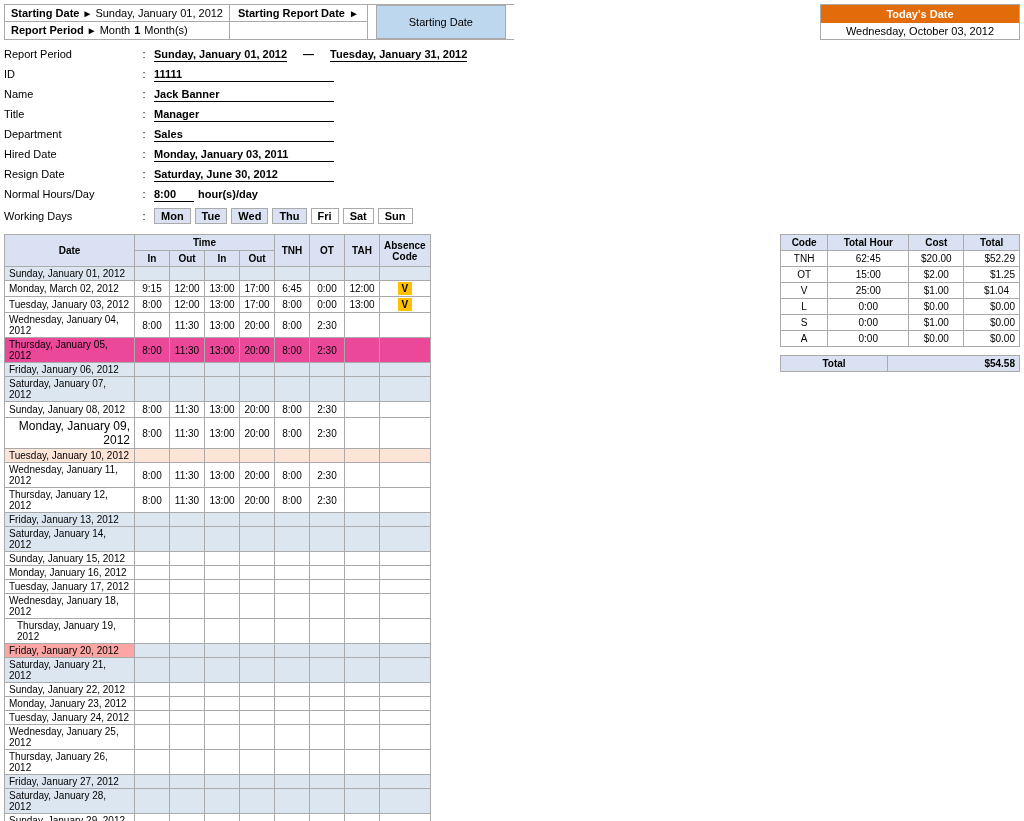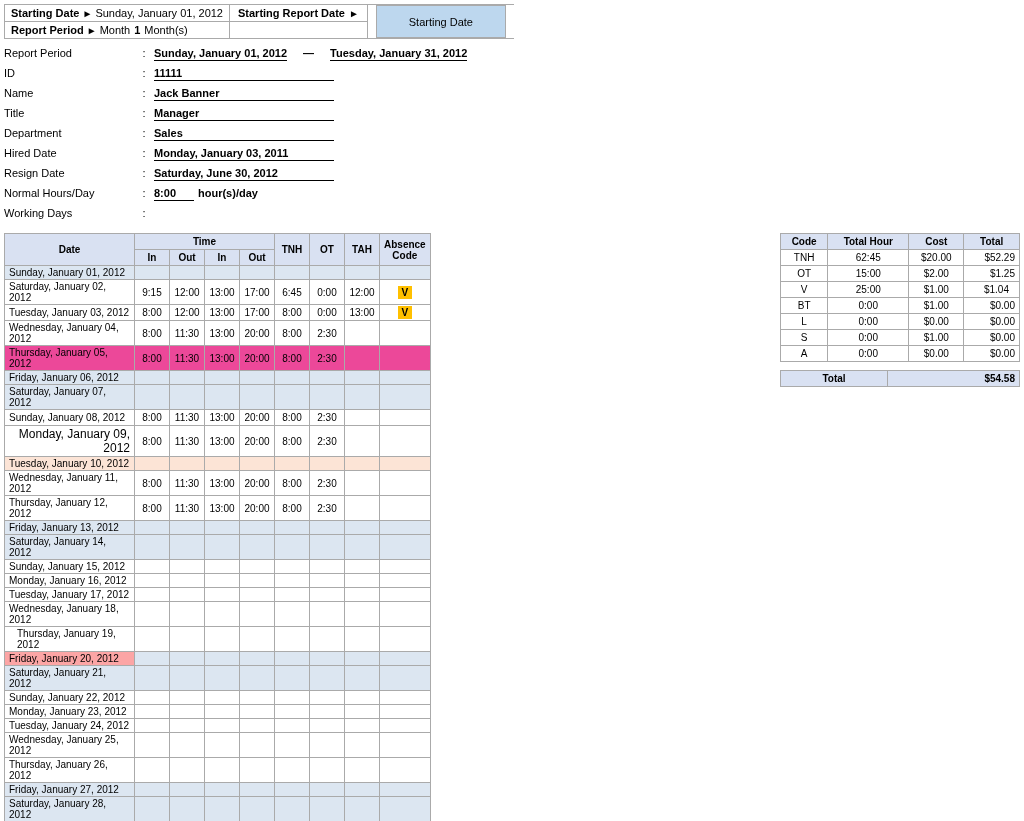--- a/index.html
+++ b/index.html
@@ -124,20 +124,24 @@
     </div>
     <div style="padding: 2px 8px; display:flex; align-items:center;">
       &nbsp;
     </div>
   </div>
 
   <div style="border: 1px solid #aaa; border-right: none; display:flex; align-items:center; justify-content:center; padding: 0 8px;">
     <div style="background: #bdd7ee; border: 1px solid #aaa; padding: 2px 12px; font-size:11px; min-width: 130px; text-align:center; display:flex; align-items:center; justify-content:center; height: 100%;">Starting Date</div>
   </div>
 
+  <div style="border: 1px solid #aaa; display:flex; flex-direction:column; min-width:200px; margin-left:auto;">
+    <div style="background: #e26b0a; color:white; font-weight:bold; text-align:center; padding: 3px 8px; font-size:11px;">Today's Date</div>
+    <div style="text-align:center; font-size:11px; padding: 2px 8px;">Wednesday, October 03, 2012</div>
+  </div>
 </div>
 
 <div class="info-section">
   <div class="info-row">
     <span class="info-label">Report Period</span>
     <span class="info-colon">:</span>
     <div class="report-period-value">
       <span style="font-weight:bold; font-size:11px; border-bottom:1px solid #000; padding-bottom:1px;">Sunday, January 01, 2012</span>
       <span style="font-size:11px; font-weight:bold; margin: 0 8px;">—</span>
       <span style="font-weight:bold; font-size:11px; border-bottom:1px solid #000; padding-bottom:1px;">Tuesday, January 31, 2012</span>
@@ -175,20 +179,29 @@
   </div>
   <div class="info-row">
     <span class="info-label">Normal Hours/Day</span>
     <span class="info-colon">:</span>
     <span class="info-value" style="border-bottom:1px solid #000; min-width:40px; padding-bottom:1px; margin-right:4px;">8:00</span>
     <span class="info-value">hour(s)/day</span>
   </div>
   <div class="info-row">
     <span class="info-label">Working Days</span>
     <span class="info-colon">:</span>
+    <div style="display:flex; gap:2px;">
+      <span class="day-box">Mon</span>
+      <span class="day-box">Tue</span>
+      <span class="day-box">Wed</span>
+      <span class="day-box">Thu</span>
+      <span style="border: 1px solid #aaa; padding:1px 6px; margin-right:2px; font-size:11px; font-weight:bold;">Fri</span>
+      <span style="border: 1px solid #aaa; padding:1px 6px; margin-right:2px; font-size:11px; font-weight:bold;">Sat</span>
+      <span style="border: 1px solid #aaa; padding:1px 6px; margin-right:2px; font-size:11px; font-weight:bold;">Sun</span>
+    </div>
   </div>
 </div>
 
 <div class="main-content">
 
   <div style="flex:1;">
     <table class="time-table">
       <thead>
         <tr>
           <th rowspan="2" class="col-date th-date">Date</th>
@@ -211,21 +224,21 @@
     <td style="font-size:10px;"></td>
     <td style="font-size:10px;"></td>
     <td style="font-size:10px;"></td>
     <td style="font-size:10px;"></td>
     <td style="font-size:10px;"></td>
     <td style="font-size:10px;"></td>
     <td style="font-size:10px;"></td>
     <td style="font-size:10px; text-align:center;"></td>
   </tr>
           <tr style="background-color: rgb(255, 255, 255);">
-    <td style="text-align:left; padding:1px 4px; font-size:10px; ">Saturday, January 02, 2012</td>
+    <td style="text-align:left; padding:1px 4px; font-size:10px; ">Monday, March 02, 2012</td>
     <td style="font-size:10px;">9:15</td>
     <td style="font-size:10px;">12:00</td>
     <td style="font-size:10px;">13:00</td>
     <td style="font-size:10px;">17:00</td>
     <td style="font-size:10px;">6:45</td>
     <td style="font-size:10px;">0:00</td>
     <td style="font-size:10px;">12:00</td>
     <td style="font-size:10px; text-align:center;"><span style="background:#ffc000; font-weight:bold; padding:1px 4px;">V</span></td>
   </tr>
           <tr style="background-color: rgb(255, 255, 255);">
@@ -563,26 +576,20 @@
     <td>$2.00</td>
     <td style="text-align:right; padding-right:4px;">$1.25</td>
   </tr>
           <tr>
     <td>V</td>
     <td>25:00</td>
     <td>$1.00</td>
     <td style="text-align:right; padding-right:10px;">$1.04</td>
   </tr>
           <tr>
-    <td>BT</td>
-    <td>0:00</td>
-    <td>$1.00</td>
-    <td style="text-align:right; padding-right:4px;">$0.00</td>
-  </tr>
-          <tr>
     <td>L</td>
     <td>0:00</td>
     <td>$0.00</td>
     <td style="text-align:right; padding-right:4px;">$0.00</td>
   </tr>
           <tr>
     <td>S</td>
     <td>0:00</td>
     <td>$1.00</td>
     <td style="text-align:right; padding-right:4px;">$0.00</td>

